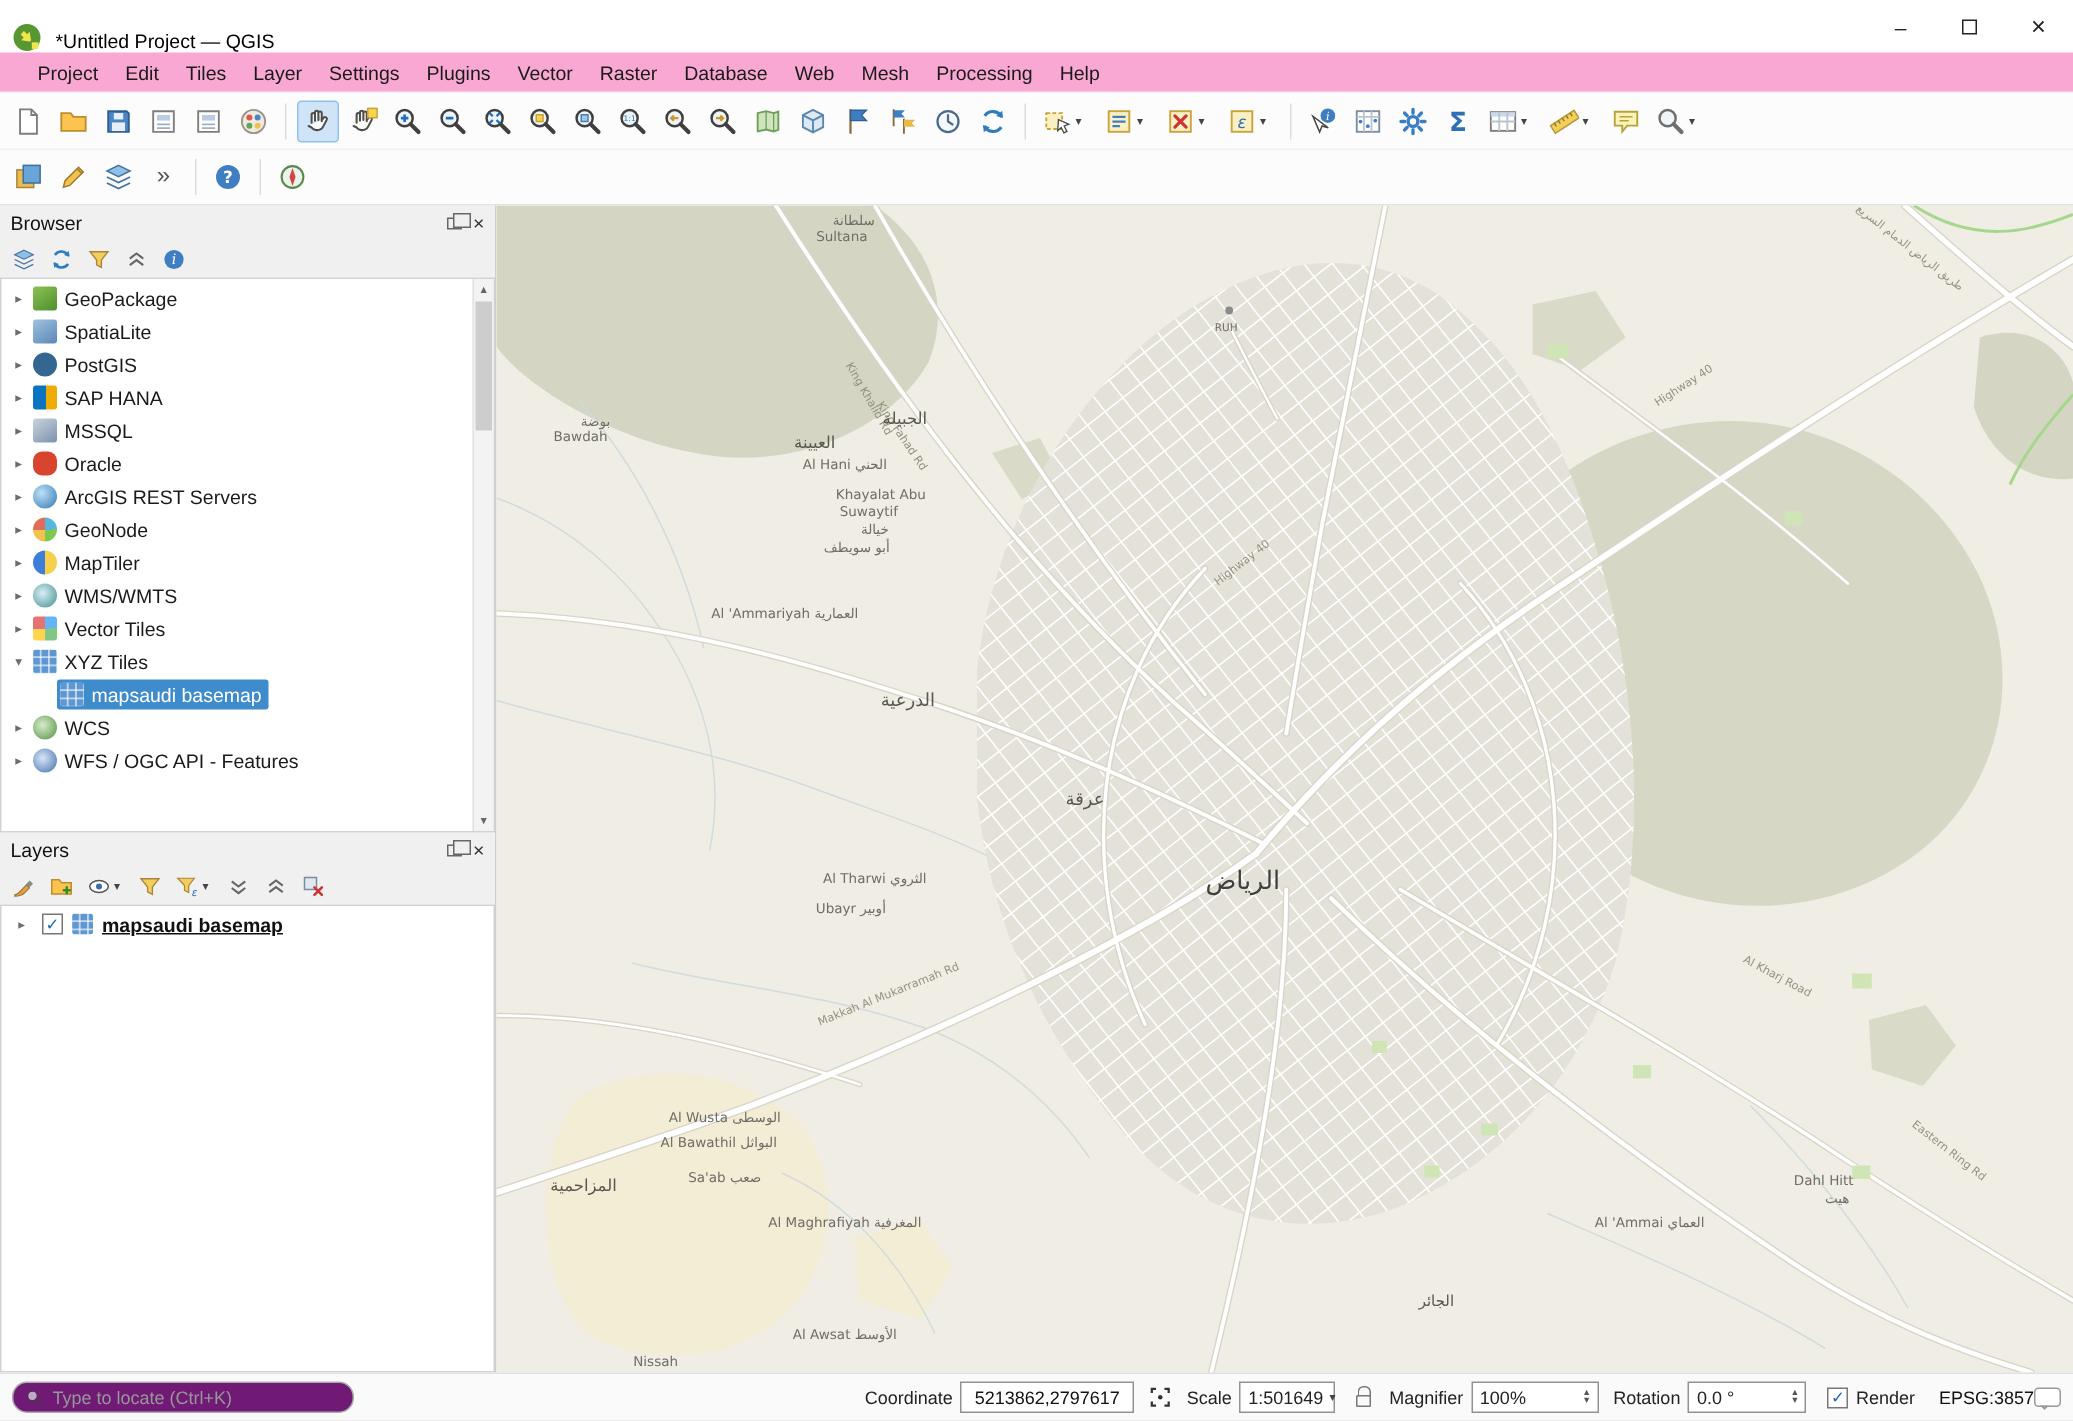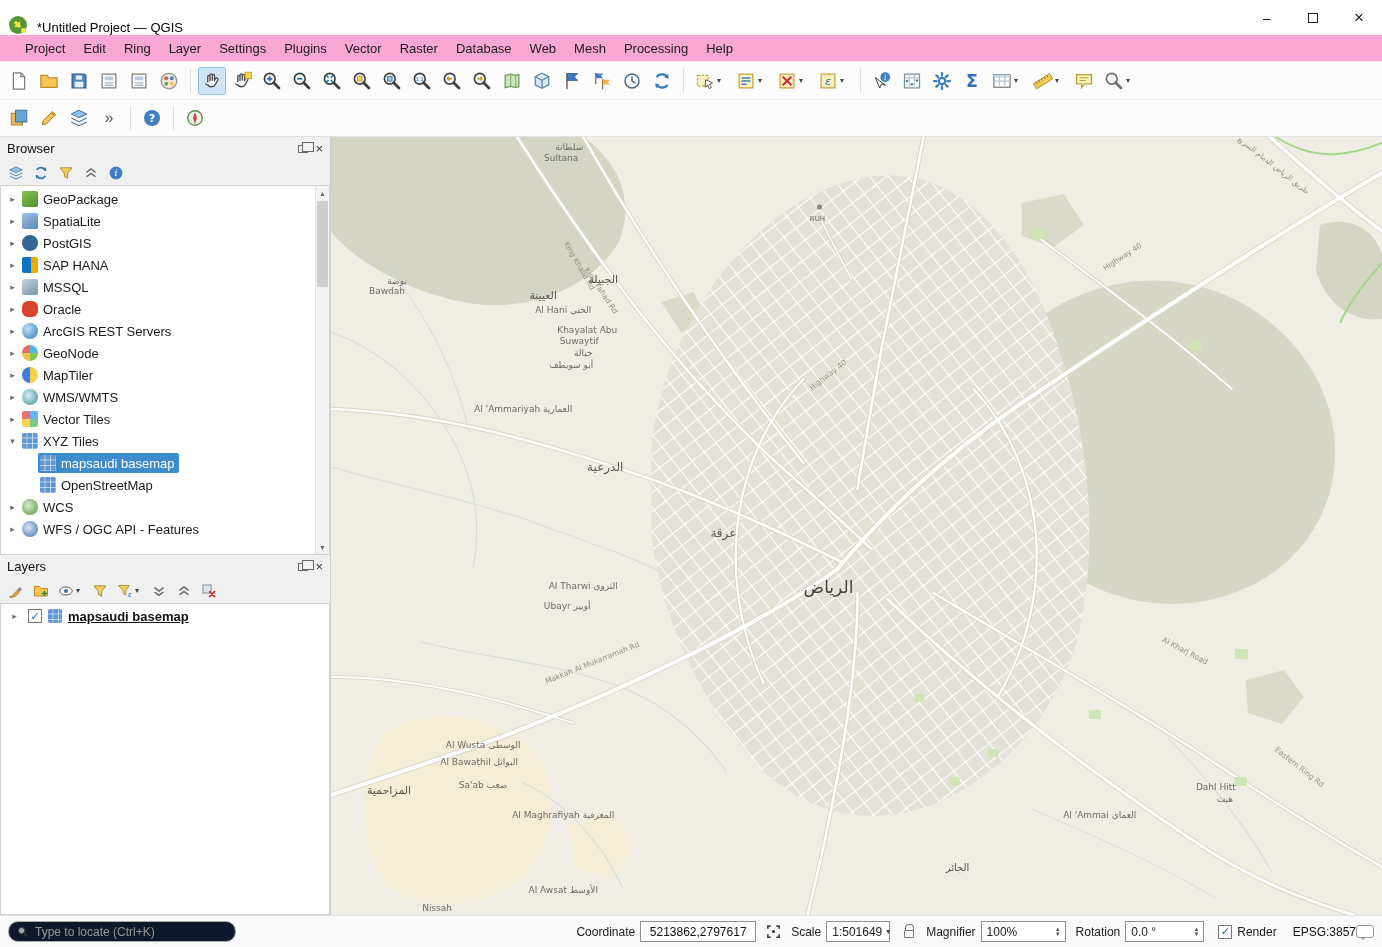--- a/index.html
+++ b/index.html
@@ -86,21 +86,21 @@
   .map-area{flex:1;position:relative;background:#efede4;min-width:0}
   .map-area svg{display:block;width:100%;height:100%}
   #map text{font-family:"DejaVu Sans",sans-serif;fill:#73726b}
   #map .tl{fill:#6e6d66}
   #map .ar-town{fill:#57564f}
   #map .t-city{fill:#3f3f3b;letter-spacing:1px}
   #map .rl{fill:#94927f;font-size:7.5px}
 
   
   .statusbar{position:absolute;left:0;right:0;bottom:0;height:32px;background:#fafafa;border-top:1px solid #e0e0e0;display:flex;align-items:center;padding:0 8px;font-size:12px;color:#222}
-  .locate{width:228px;height:21px;border:1px solid #ababab;border-radius:10px;background:#0f172a;display:flex;align-items:center;padding:0 8px;color:#979797;gap:6px;flex:none}
+  .locate{width:228px;height:21px;border:1px solid #ababab;border-radius:10px;background:#701a75;display:flex;align-items:center;padding:0 8px;color:#979797;gap:6px;flex:none}
   .locate svg{width:12px;height:12px;opacity:.65;flex:none}
   .sb-spacer{flex:1}
   .sb-label{margin:0 5px 0 10px;flex:none}
   .sb-field{height:21px;border:1px solid #919191;background:#fff;display:flex;align-items:center;padding:0 5px;flex:none}
   .sb-input{width:116px;justify-content:center;text-align:center;font-size:12px;font-family:"Liberation Sans",sans-serif;color:#111}
   .sb-combo{width:64px;justify-content:space-between}
   .combo-arrow{font-size:8px;color:#444;margin-left:4px}
   .sb-spin{justify-content:space-between}
   #magnifier-spin{width:85px}
   #rotation-spin{width:79px}
@@ -347,21 +347,21 @@
       <div class="win-btn">
           <span class="max-box"></span>
         </div>
       <div class="win-btn win-close">×</div>
     </div>
   </div>
 
   <div class="menubar">
       <div class="menu-item">Project</div>
       <div class="menu-item">Edit</div>
-      <div class="menu-item">Ring</div>
+      <div class="menu-item">Tiles</div>
       <div class="menu-item">Layer</div>
       <div class="menu-item">Settings</div>
       <div class="menu-item">Plugins</div>
       <div class="menu-item">Vector</div>
       <div class="menu-item">Raster</div>
       <div class="menu-item">Database</div>
       <div class="menu-item">Web</div>
       <div class="menu-item">Mesh</div>
       <div class="menu-item">Processing</div>
       <div class="menu-item">Help</div>
@@ -702,27 +702,20 @@
                 <span class="row-body">
                   <span class="ni ni-xyz"></span>
                   <span class="tw-label">XYZ Tiles</span>
                 </span>
               </div>
               <div class="tree-row" style="padding-left: 22px;">
                 <span class="tw-exp"></span>
                 <span class="row-body selected">
                   <span class="ni ni-xyz-layer"></span>
                   <span class="tw-label">mapsaudi basemap</span>
-                </span>
-              </div>
-              <div class="tree-row" style="padding-left: 22px;">
-                <span class="tw-exp"></span>
-                <span class="row-body">
-                  <span class="ni ni-xyz-layer"></span>
-                  <span class="tw-label">OpenStreetMap</span>
                 </span>
               </div>
               <div class="tree-row" style="padding-left: 4px;">
                 <span class="tw-exp">▸</span>
                 <span class="row-body">
                   <span class="ni ni-wcs"></span>
                   <span class="tw-label">WCS</span>
                 </span>
               </div>
               <div class="tree-row" style="padding-left: 4px;">

